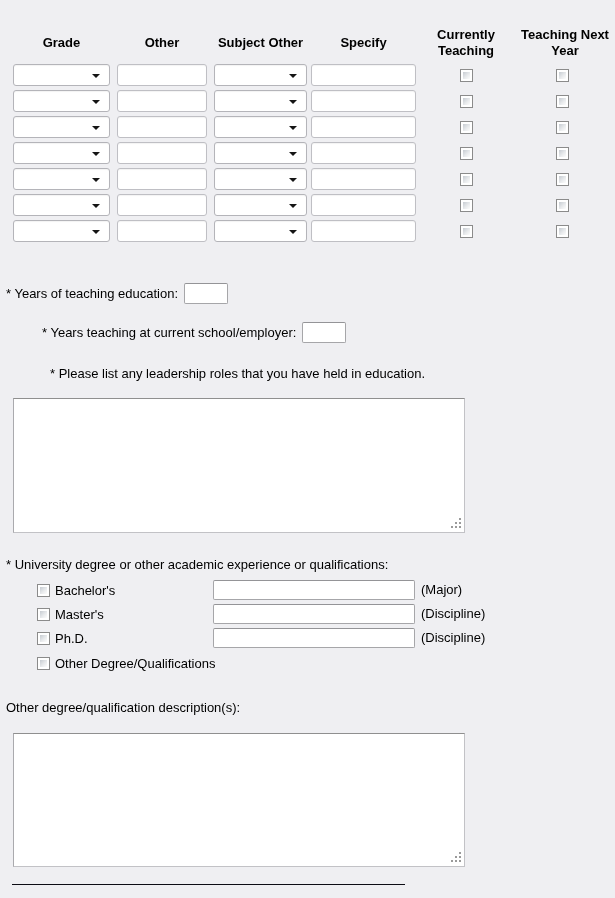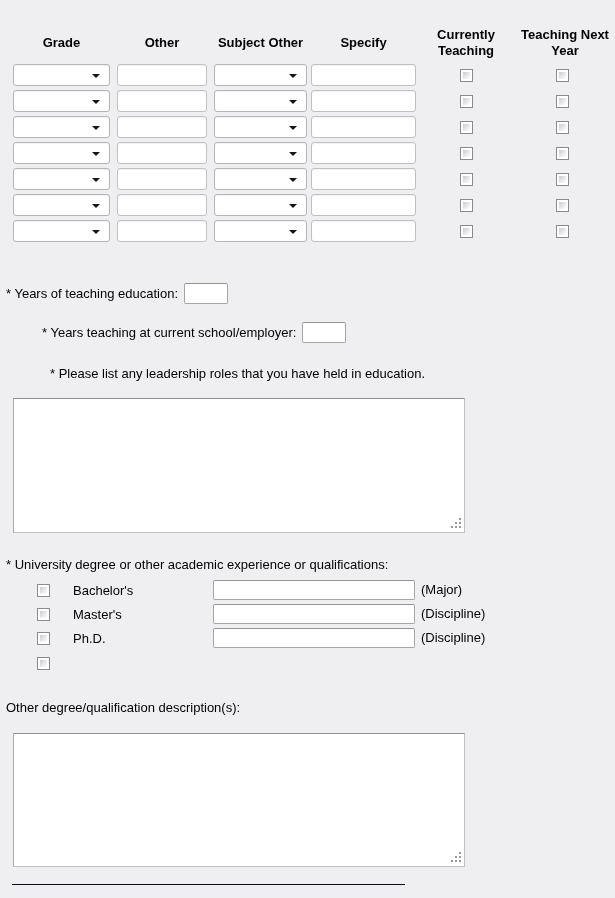--- a/index.html
+++ b/index.html
@@ -79,21 +79,21 @@
   .ta1 textarea{height:135px;}
   .ta2 textarea{height:134px;}
   .grip{position:absolute;right:3px;bottom:4px;width:11px;height:11px;pointer-events:auto;}
   .grip i{
     position:absolute;left:8px;top:0;width:2px;height:2px;background:#9a9a9a;
     box-shadow:0 4px #9a9a9a,-4px 4px #9a9a9a,0 8px #9a9a9a,-4px 8px #9a9a9a,-8px 8px #9a9a9a;
   }
 
   
   .deg-title{position:absolute;left:6px;top:557px;white-space:nowrap;}
-  .deg-row{position:absolute;left:21px;height:21px;display:flex;align-items:center;gap:23px;white-space:nowrap;padding-left:16px;}
+  .deg-row{position:absolute;left:21px;height:21px;display:flex;align-items:center;gap:5px;white-space:nowrap;padding-left:16px;}
   .dr1{top:580px;} .dr2{top:604px;justify-content:flex-end;} .dr3{top:628px;} .dr4{top:653px;}
   .deg-input{
     position:absolute;left:192px;top:0;width:202px;height:20px;box-sizing:border-box;
     background:#fff;border:1px solid #a6a6a9;border-top-color:#949497;border-radius:2px;
     font:inherit;padding:0 3px;
   }
   .deg-suffix{position:absolute;left:400px;top:2px;}
 
   .other-label{position:absolute;left:6px;top:700px;white-space:nowrap;}
 
@@ -288,20 +288,21 @@
 
   <div class="deg-row dr3">
     <span class="cb" role="checkbox" aria-checked="false"></span>
     <span>Ph.D.</span>
     <input type="text" class="deg-input" value="" style="">
     <span class="deg-suffix">(Discipline)</span>
   </div>
 
   <div class="deg-row dr4">
     <span class="cb" role="checkbox" aria-checked="false"></span>
+    <span>Other Degree/Qualifications</span>
   </div>
 
   <div class="other-label">Other degree/qualification description(s):</div>
 
   <div class="ta-wrap ta2">
     <textarea style=""></textarea>
     <span class="grip">
         <i></i>
       </span>
   </div>

